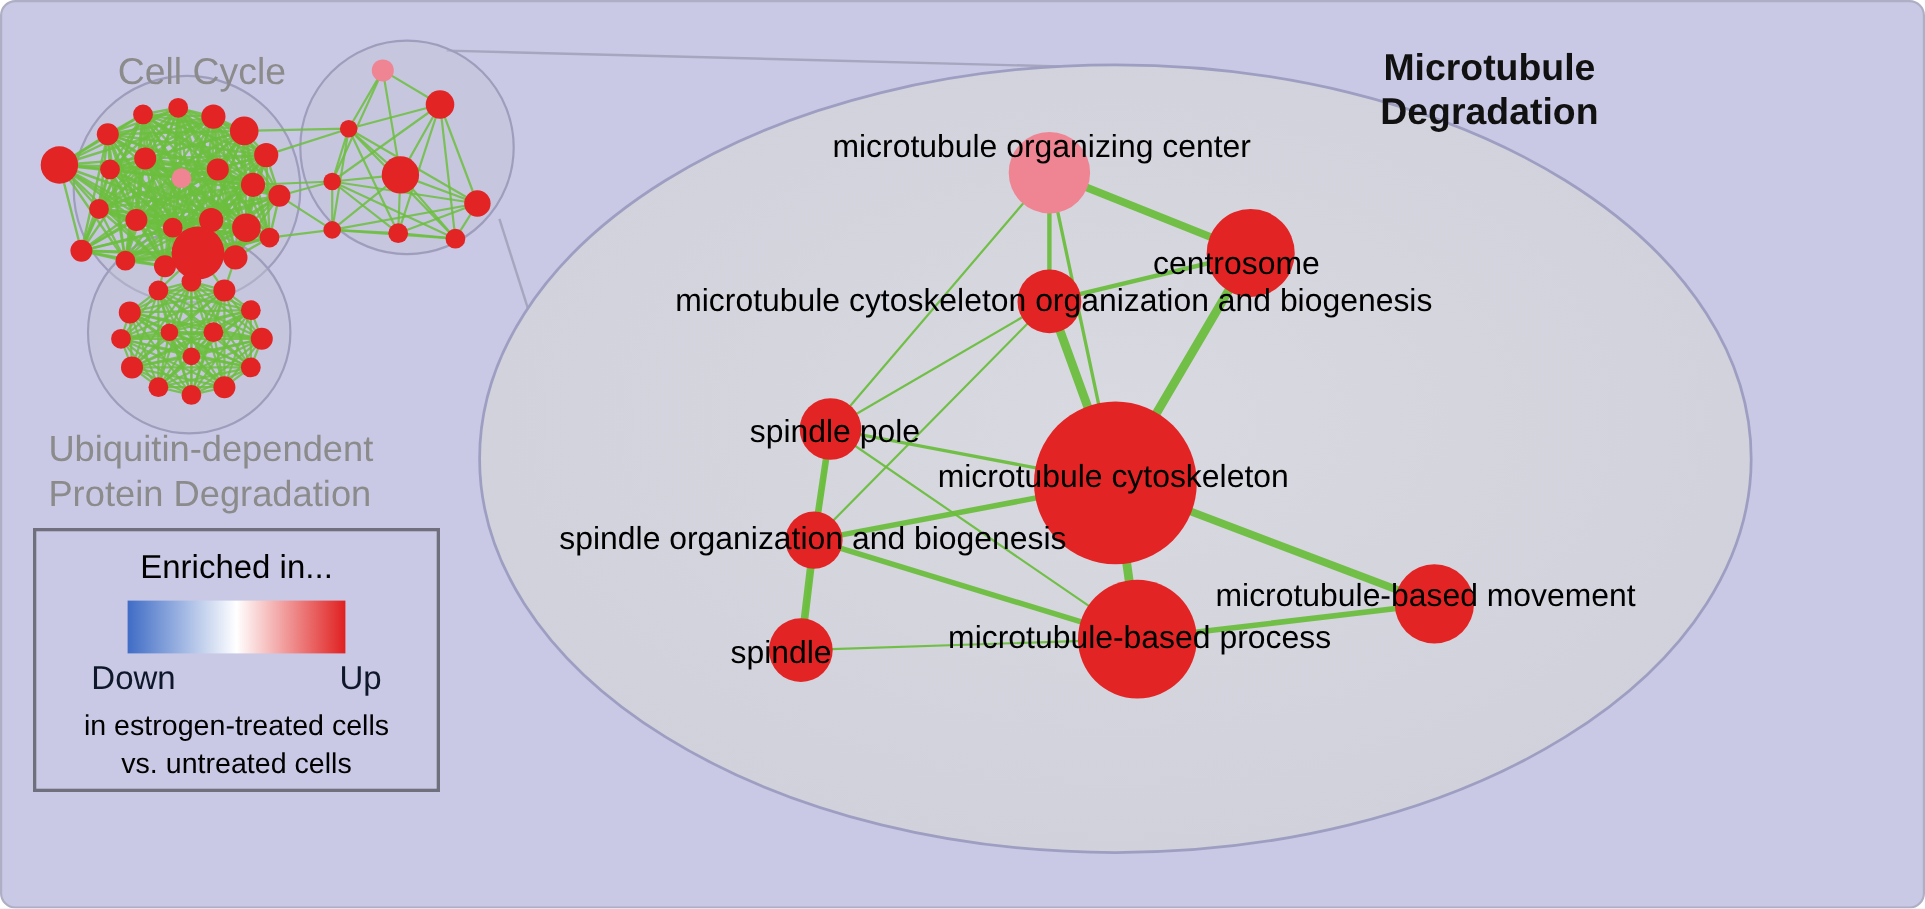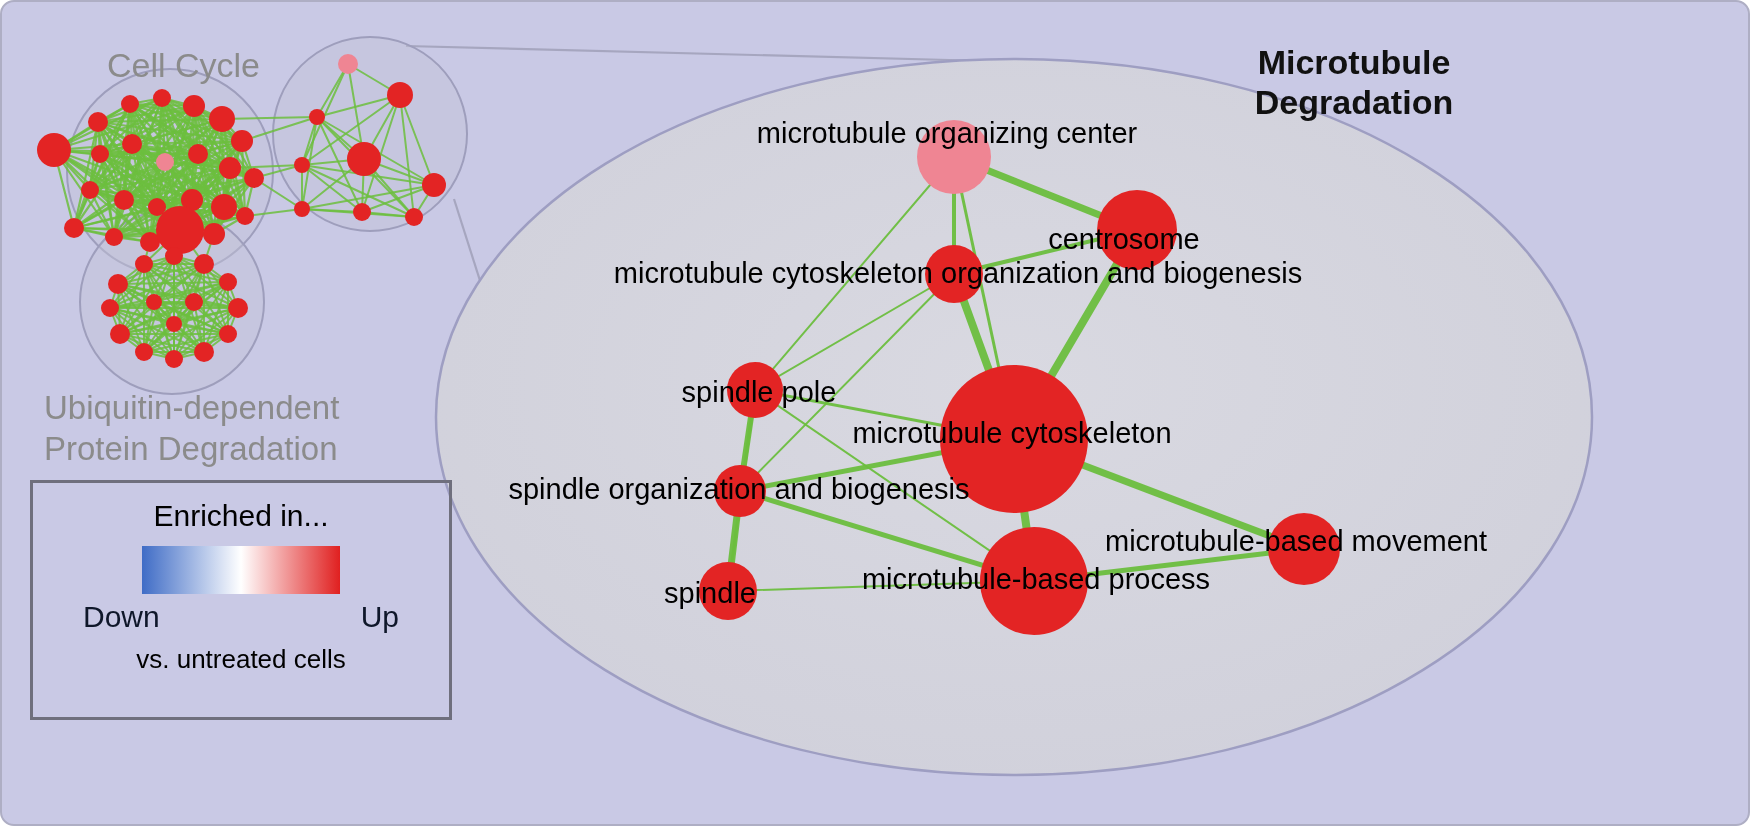--- a/index.html
+++ b/index.html
@@ -13,21 +13,21 @@
     font-family:"Liberation Sans", sans-serif;
   }
   svg#scene{position:absolute;left:0;top:0;}
   .overlay{position:absolute;white-space:nowrap;}
   .cluster-title-gray{color:#8b8b8b;font-size:34px;}
   .cluster-title-black{color:#111;font-size:34px;}
   .title-cell-cycle{left:105px;top:44px;}
   .title-microtubule{left:1222px;top:40px;width:260px;text-align:center;line-height:1.18;font-weight:bold;}
   .title-ubiquitin{left:30px;top:386px;font-size:33px;line-height:1.24;margin-left:12px;}
   .legend{
-    position:absolute;left:28px;top:478px;width:422px;height:240px;
+    position:absolute;left:28px;top:478px;width:370px;height:240px;
     box-sizing:border-box;border:3px solid #6f6f7d;background:transparent;
   }
   .legend-title{text-align:center;font-size:30px;color:#000;margin-top:16px;}
   .legend-bar{width:198px;height:48px;margin:13px auto 0;}
   .legend-row{display:flex;justify-content:space-between;padding:0 50px;margin-top:6px;font-size:30px;color:#0f172a;}
   .legend-caption{text-align:center;font-size:26px;color:#000;margin-top:8px;line-height:1.35;}
 </style>
 </head>
 <body>
 
@@ -554,17 +554,18 @@
   </div>
 
   <div class="legend">
     <div class="legend-title">Enriched in...</div>
     <div class="legend-bar" id="legend-bar" style="background: linear-gradient(90deg, rgb(63, 108, 198) 0%, rgb(255, 255, 255) 50%, rgb(224, 32, 32) 100%);"></div>
     <div class="legend-row">
       <span>Down</span>
       <span>Up</span>
     </div>
     <div class="legend-caption">
+      <div>in estrogen-treated cells</div>
       <div>vs. untreated cells</div>
     </div>
   </div>
 
 </div>
 
 </body></html>

